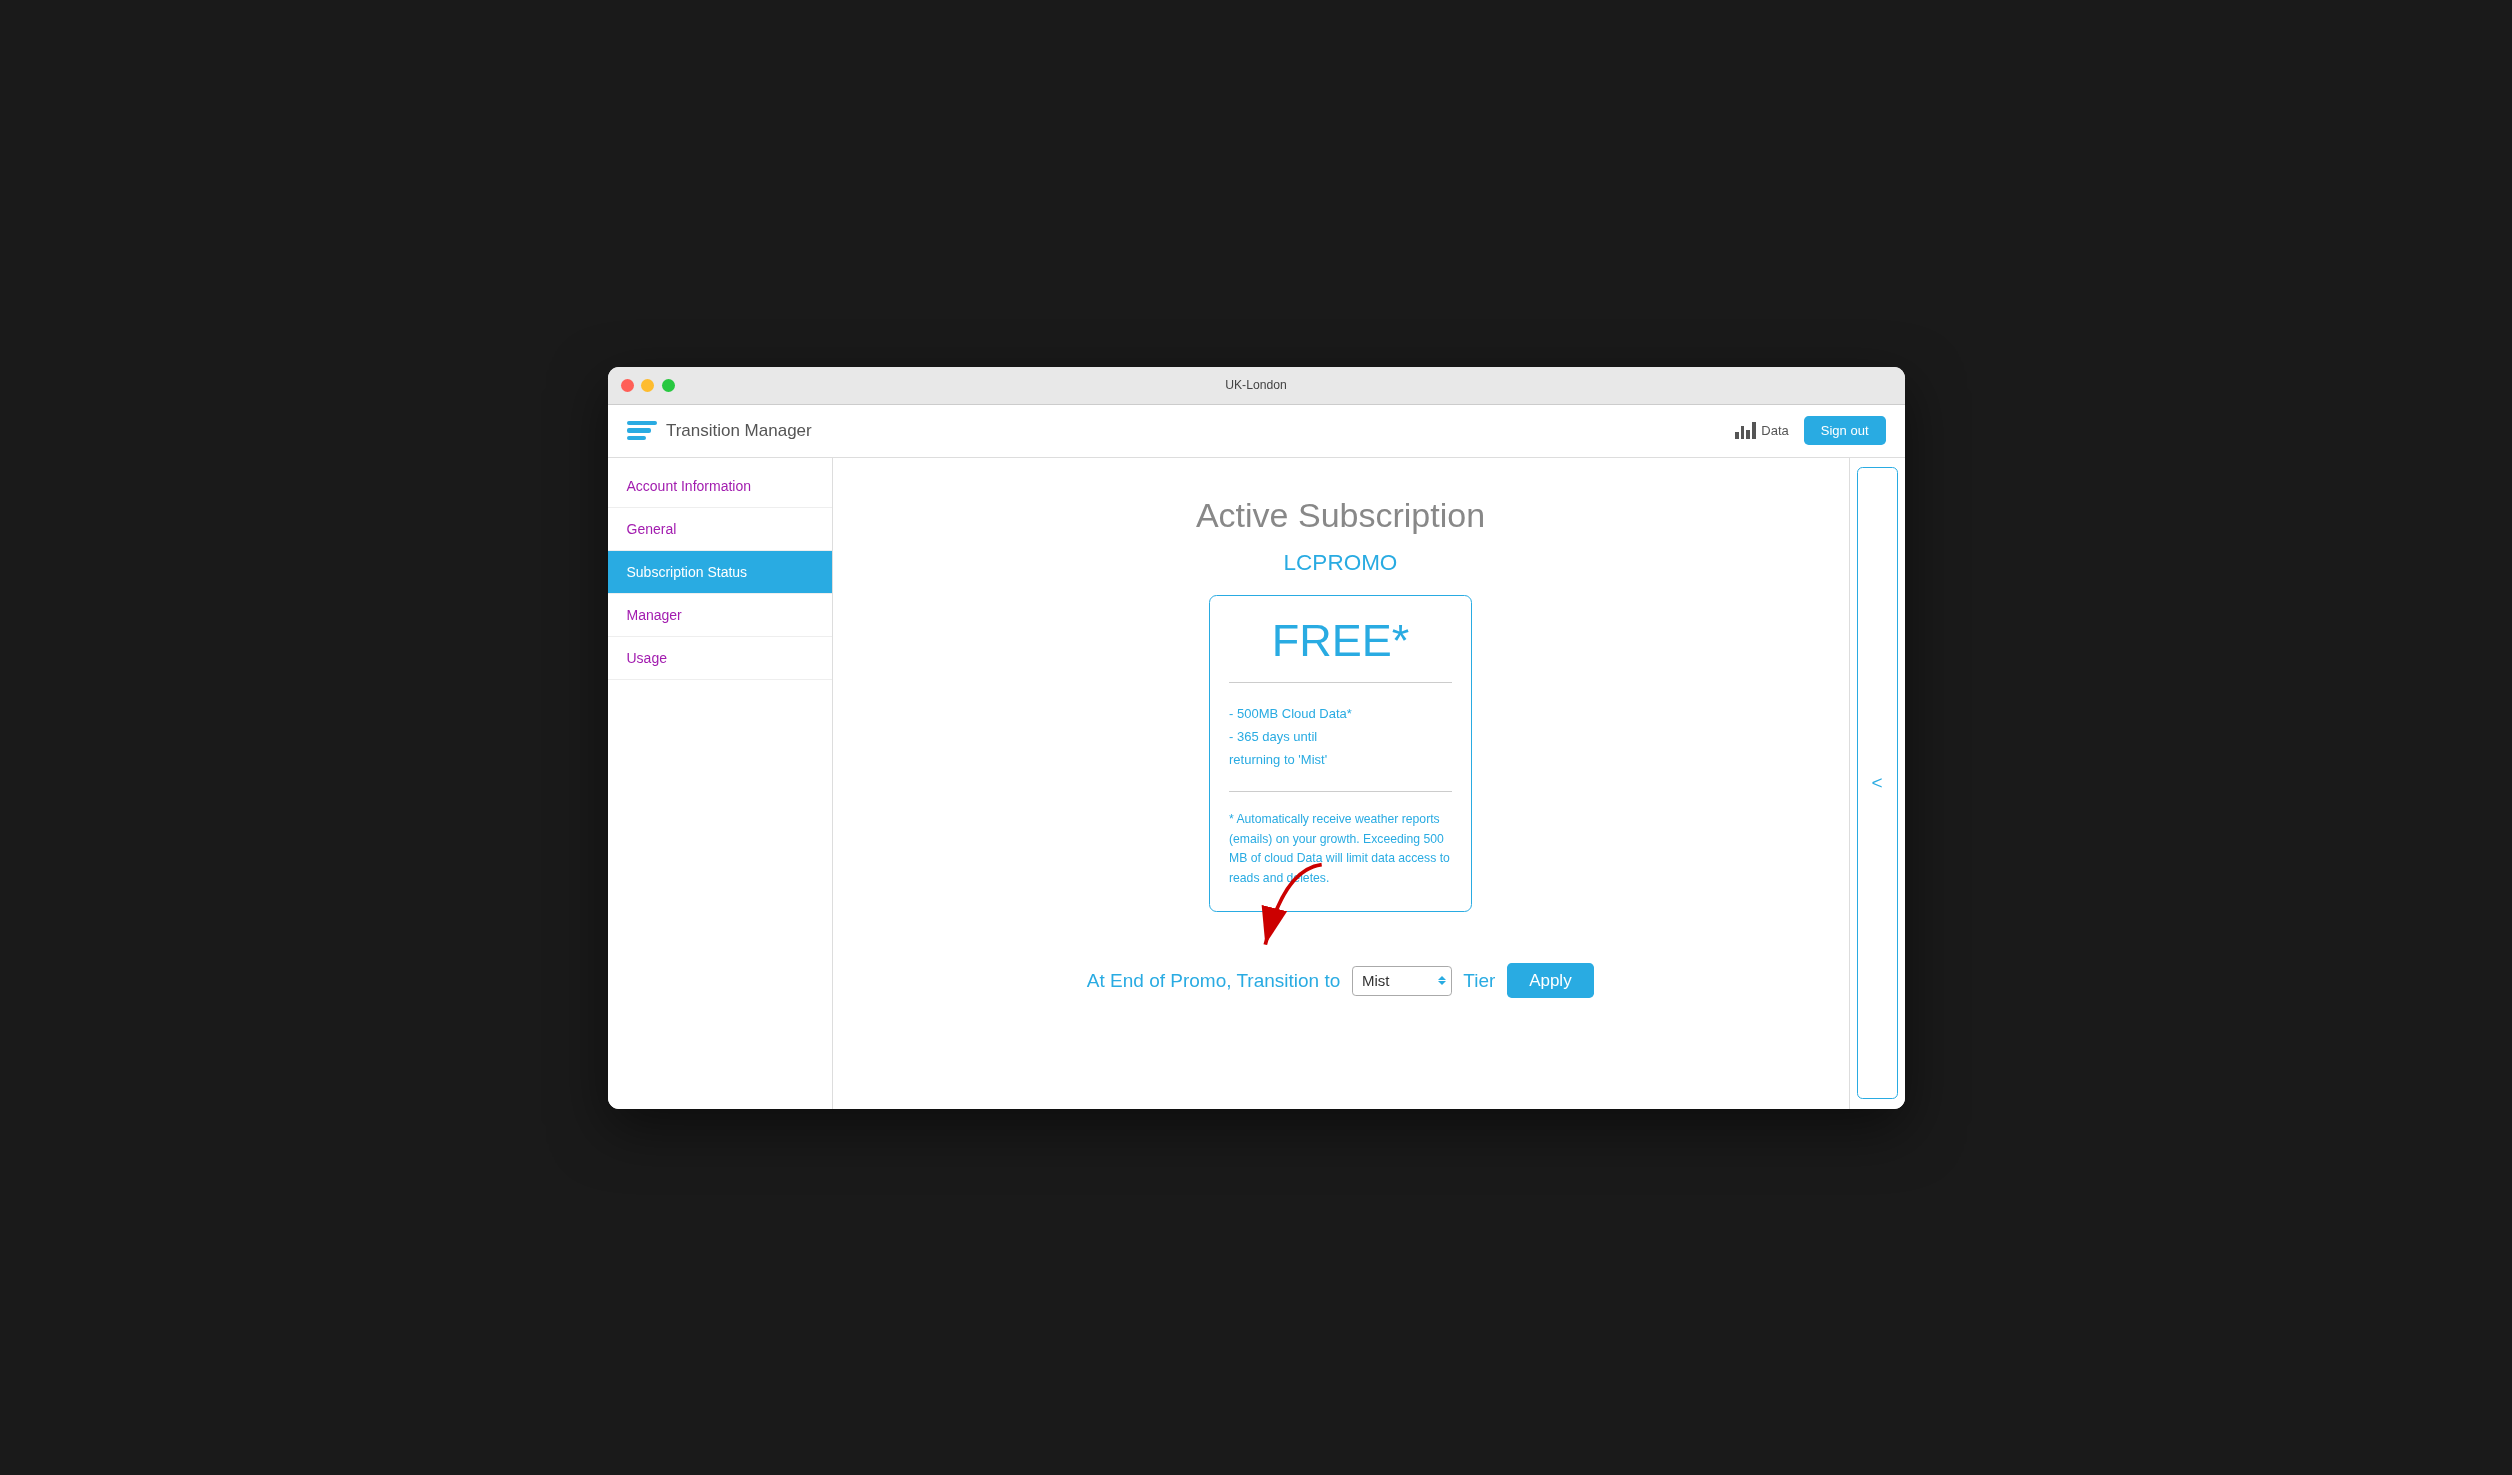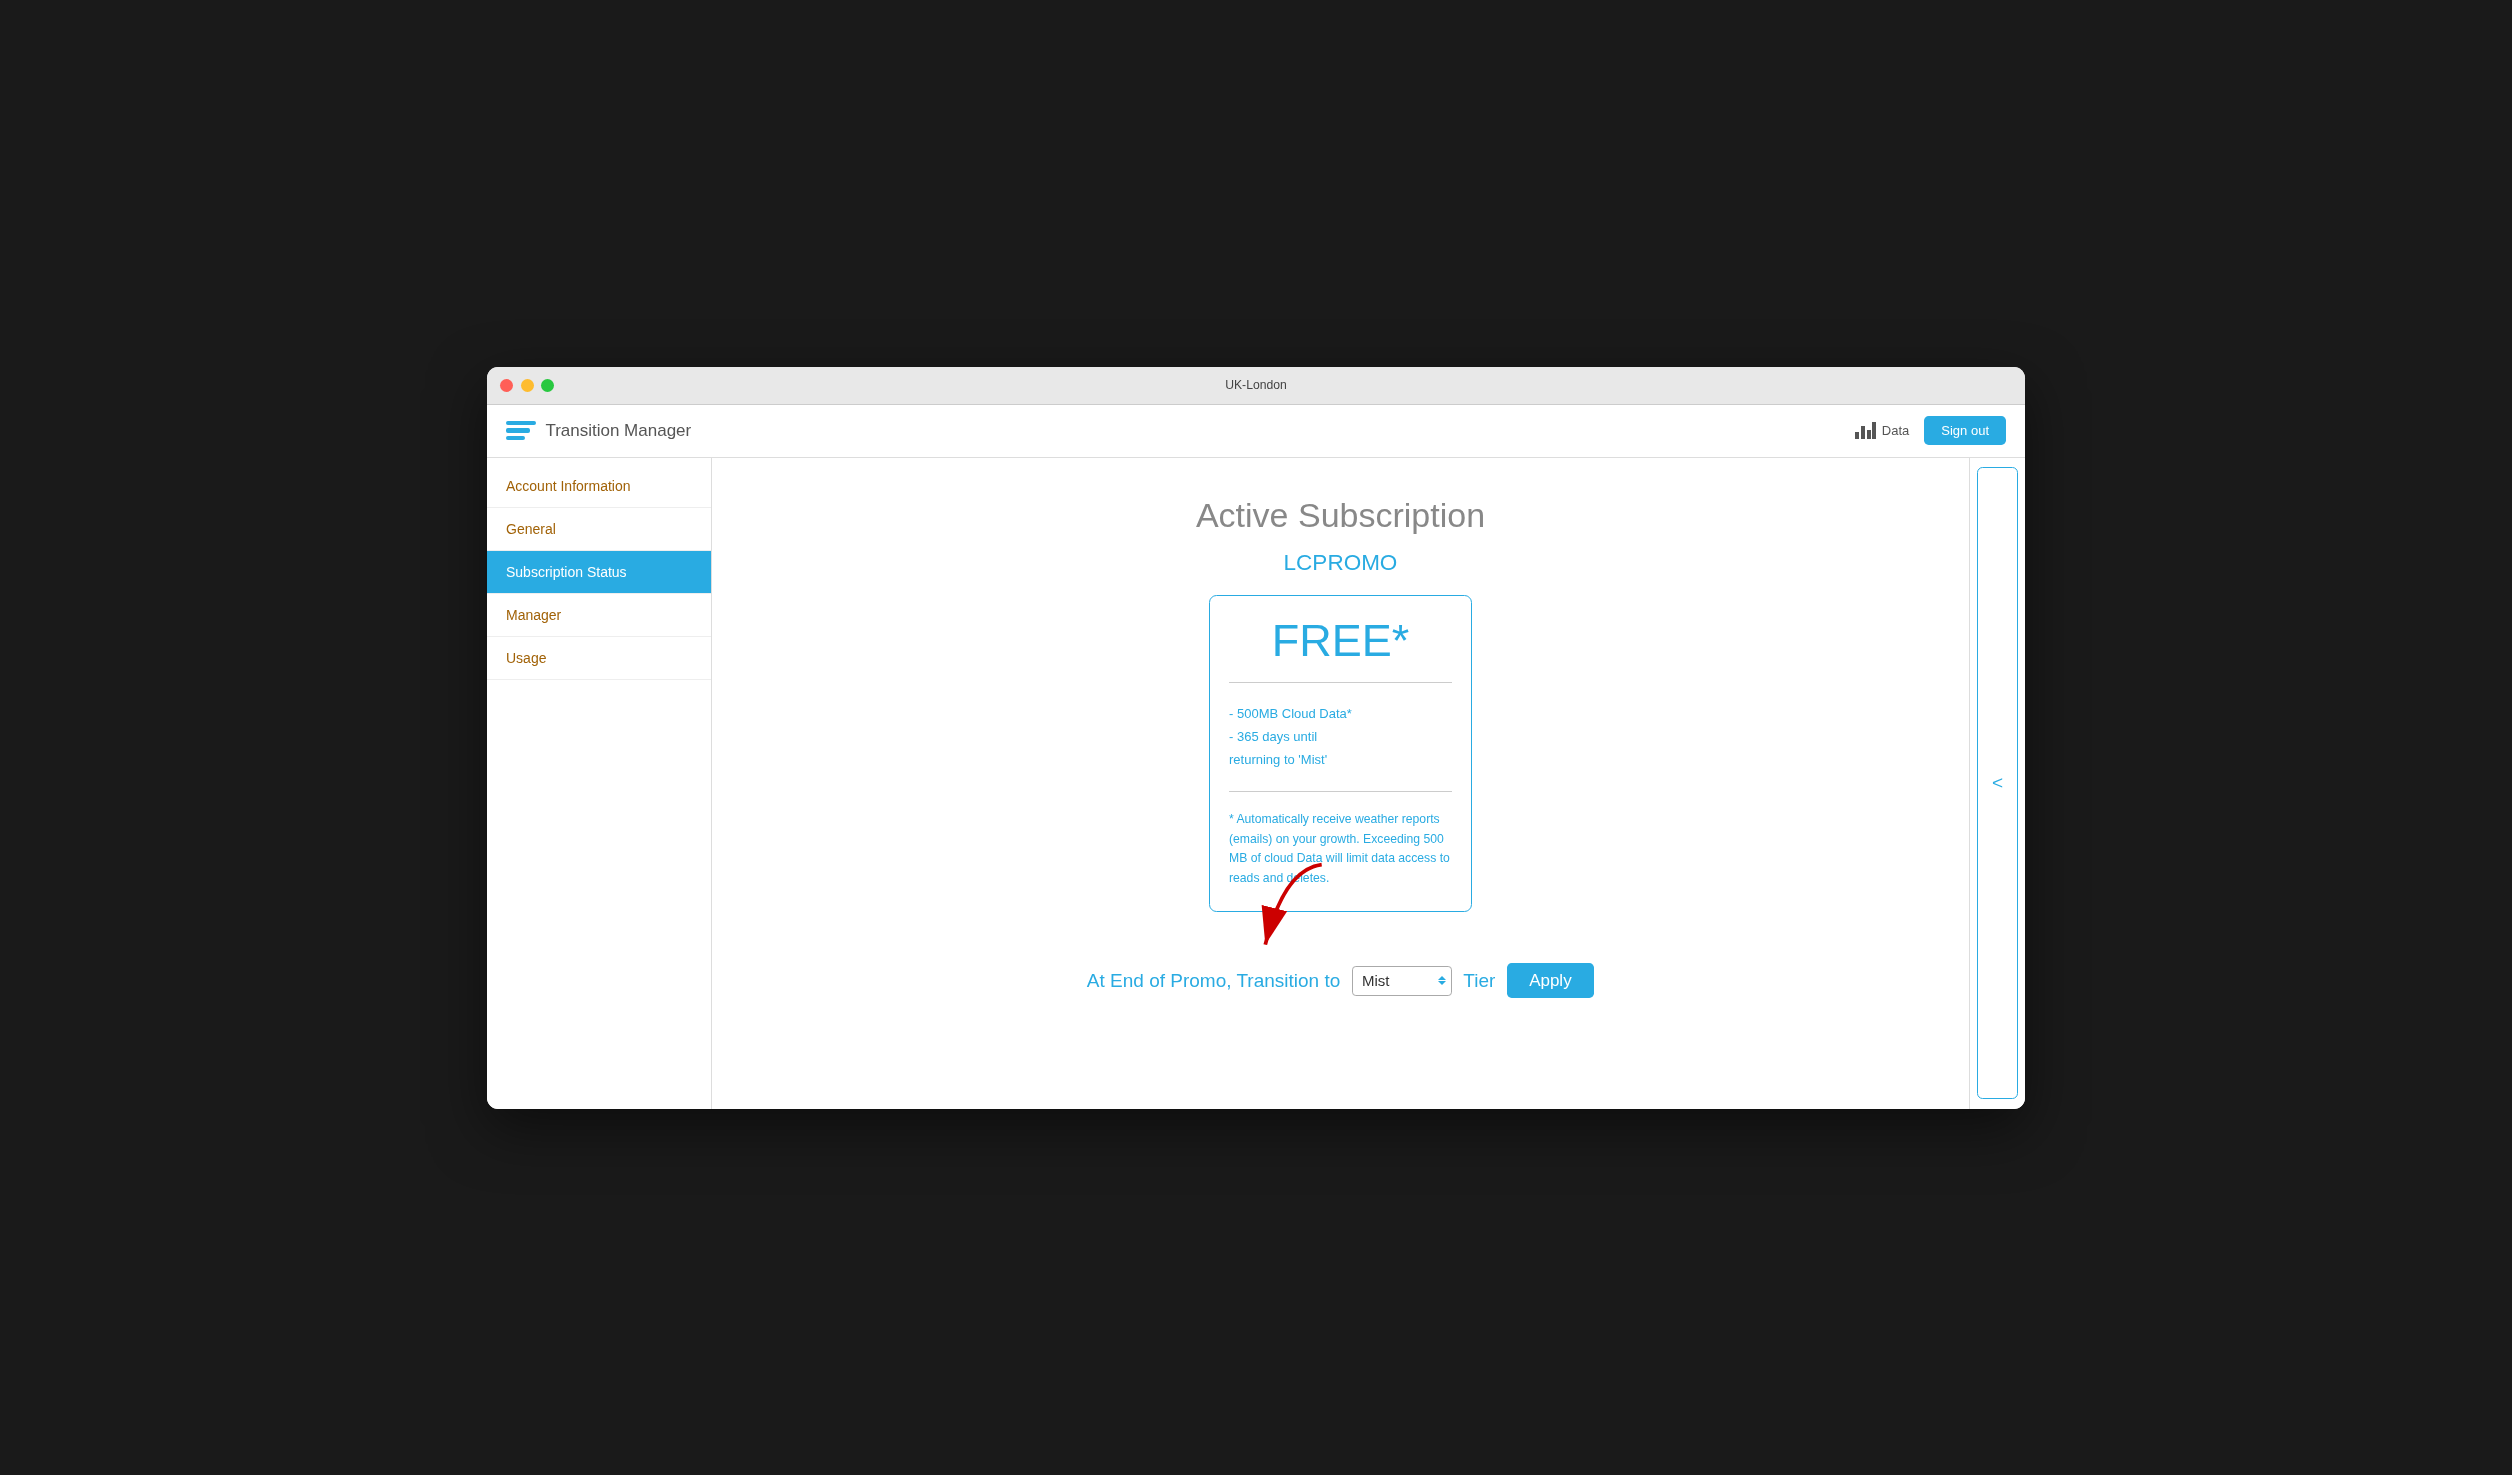--- a/index.html
+++ b/index.html
@@ -7,21 +7,21 @@
     body {
       background: #1a1a1a;
       display: flex;
       align-items: center;
       justify-content: center;
       min-height: 100vh;
       font-family: -apple-system, BlinkMacSystemFont, 'Helvetica Neue', Helvetica, Arial, sans-serif;
     }
 
     .window {
-      width: 1538px;
+      width: 1297px;
       height: 742px;
       background: #f5f5f5;
       border-radius: 11.3px;
       overflow: hidden;
       box-shadow: 0 19px 56px rgba(0,0,0,0.5);
       display: flex;
       flex-direction: column;
     }
 
     
@@ -161,21 +161,21 @@
       width: 225px;
       background: white;
       border-right: 0.9px solid #ddd;
       flex-shrink: 0;
       padding-top: 7.5px;
     }
 
     .sidebar-item {
       padding: 13px 19px;
       font-size: 14px;
-      color: #a16207;
+      color: #a21caf;
       cursor: pointer;
       border-bottom: 0.9px solid #eee;
     }
 
     .sidebar-item.active {
       background: #29abe2;
       color: white;
     }
 
     

